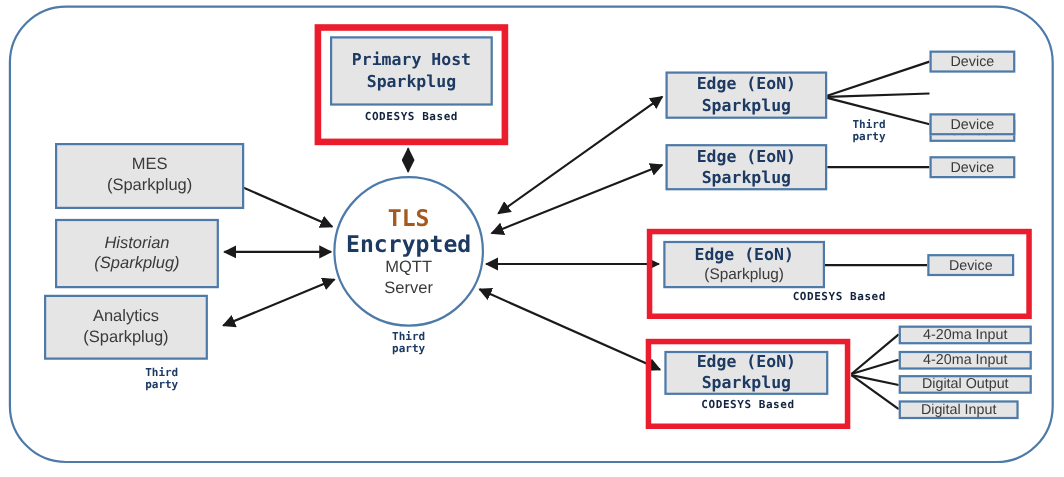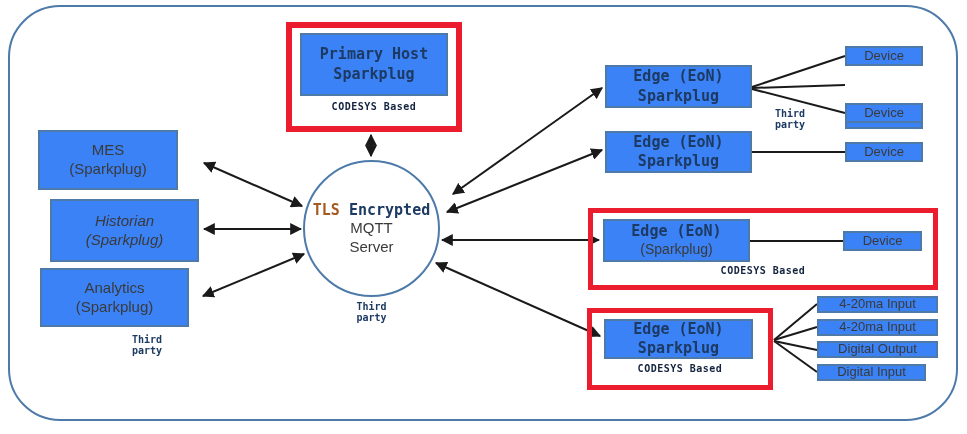--- a/index.html
+++ b/index.html
@@ -5,41 +5,41 @@
   * { margin:0; padding:0; box-sizing:border-box; }
   html,body { background:#ffffff; }
   body { width:967px; height:434px; font-family:"Liberation Sans",sans-serif; }
   #canvas { position:relative; width:967px; height:434px; background:#fff; overflow:hidden; }
 
   .outer-frame { position:absolute; left:8px; top:5px; width:950px; height:416px;
                  border:2px solid #4d7aa9; border-radius:52px; }
 
   svg.connectors { position:absolute; left:0; top:0; z-index:1; }
 
-  .node { position:absolute; z-index:2; background:#3b82f6; border:2px solid #4d7aa9;
+  .node { position:absolute; z-index:2; background:#e5e5e5; border:2px solid #4d7aa9;
           display:flex; align-items:center; justify-content:center; text-align:center;
           white-space:pre-line; line-height:1.25; color:#3a3a3a; font-size:15px; }
   .node.mono { font-family:"DejaVu Sans Mono","Liberation Mono",monospace; font-weight:bold;
                color:#1d3a63; line-height:1.3; }
   .node.small { font-size:13px; line-height:1.1; }
 
   .caption { position:absolute; z-index:3; text-align:center; white-space:pre-line;
              font-family:"DejaVu Sans Mono","Liberation Mono",monospace; font-weight:bold;
              color:#1d3a63; font-size:10px; line-height:1.12; }
   .caption.dark { color:#13233f; letter-spacing:0.5px; }
 
   .red-frame { position:absolute; z-index:2; border:5px solid #ea1c2d; background:transparent; }
   .red-frame.thick { border-width:6px; }
 
   .circle { position:absolute; z-index:2; left:303px; top:160px; width:137px; height:137px;
             border:2px solid #4d7aa9; border-radius:50%; background:#fff;
             display:flex; flex-direction:column; align-items:center; justify-content:center;
             text-align:center; }
   .circle .l1 { font-family:"DejaVu Sans Mono","Liberation Mono",monospace; font-weight:bold;
-                font-size:15px; color:#1d3a63; }
+                font-size:21px; color:#1d3a63; }
   .circle .l1 .tls { color:#a5591f; }
   .circle .l2 { font-family:"Liberation Sans",sans-serif; font-size:15px; color:#3a3a3a;
                 white-space:pre-line; line-height:1.25; }
 </style>
 </head>
 <body>
 
 <div id="canvas">
 
   <div class="outer-frame"></div>
@@ -79,21 +79,21 @@
   <div class="caption dark" style="left:286px;top:101px;width:176px;">CODESYS Based</div>
 
   <div class="circle">
     <div class="l1"><span class="tls">TLS</span> <span>Encrypted</span></div>
     <div class="l2">MQTT
 Server</div>
   </div>
   <div class="caption" style="left:303px;top:301px;width:137px;">Third
 party</div>
 
-  <div class="node" style="left:38px;top:130px;width:140px;height:60px;">MES
+  <div class="node" style="left:50px;top:130px;width:172px;height:60px;">MES
 (Sparkplug)</div>
   <div class="node" style="left:50px;top:199px;width:149px;height:63px;font-style:italic;">Historian
 (Sparkplug)</div>
   <div class="node" style="left:40px;top:268px;width:149px;height:59px;">Analytics
 (Sparkplug)</div>
   <div class="caption" style="left:77px;top:334px;width:140px;">Third
 party</div>
 
   <div class="node mono" style="left:605px;top:65px;width:147px;height:43px;">Edge (EoN)
 Sparkplug</div>

